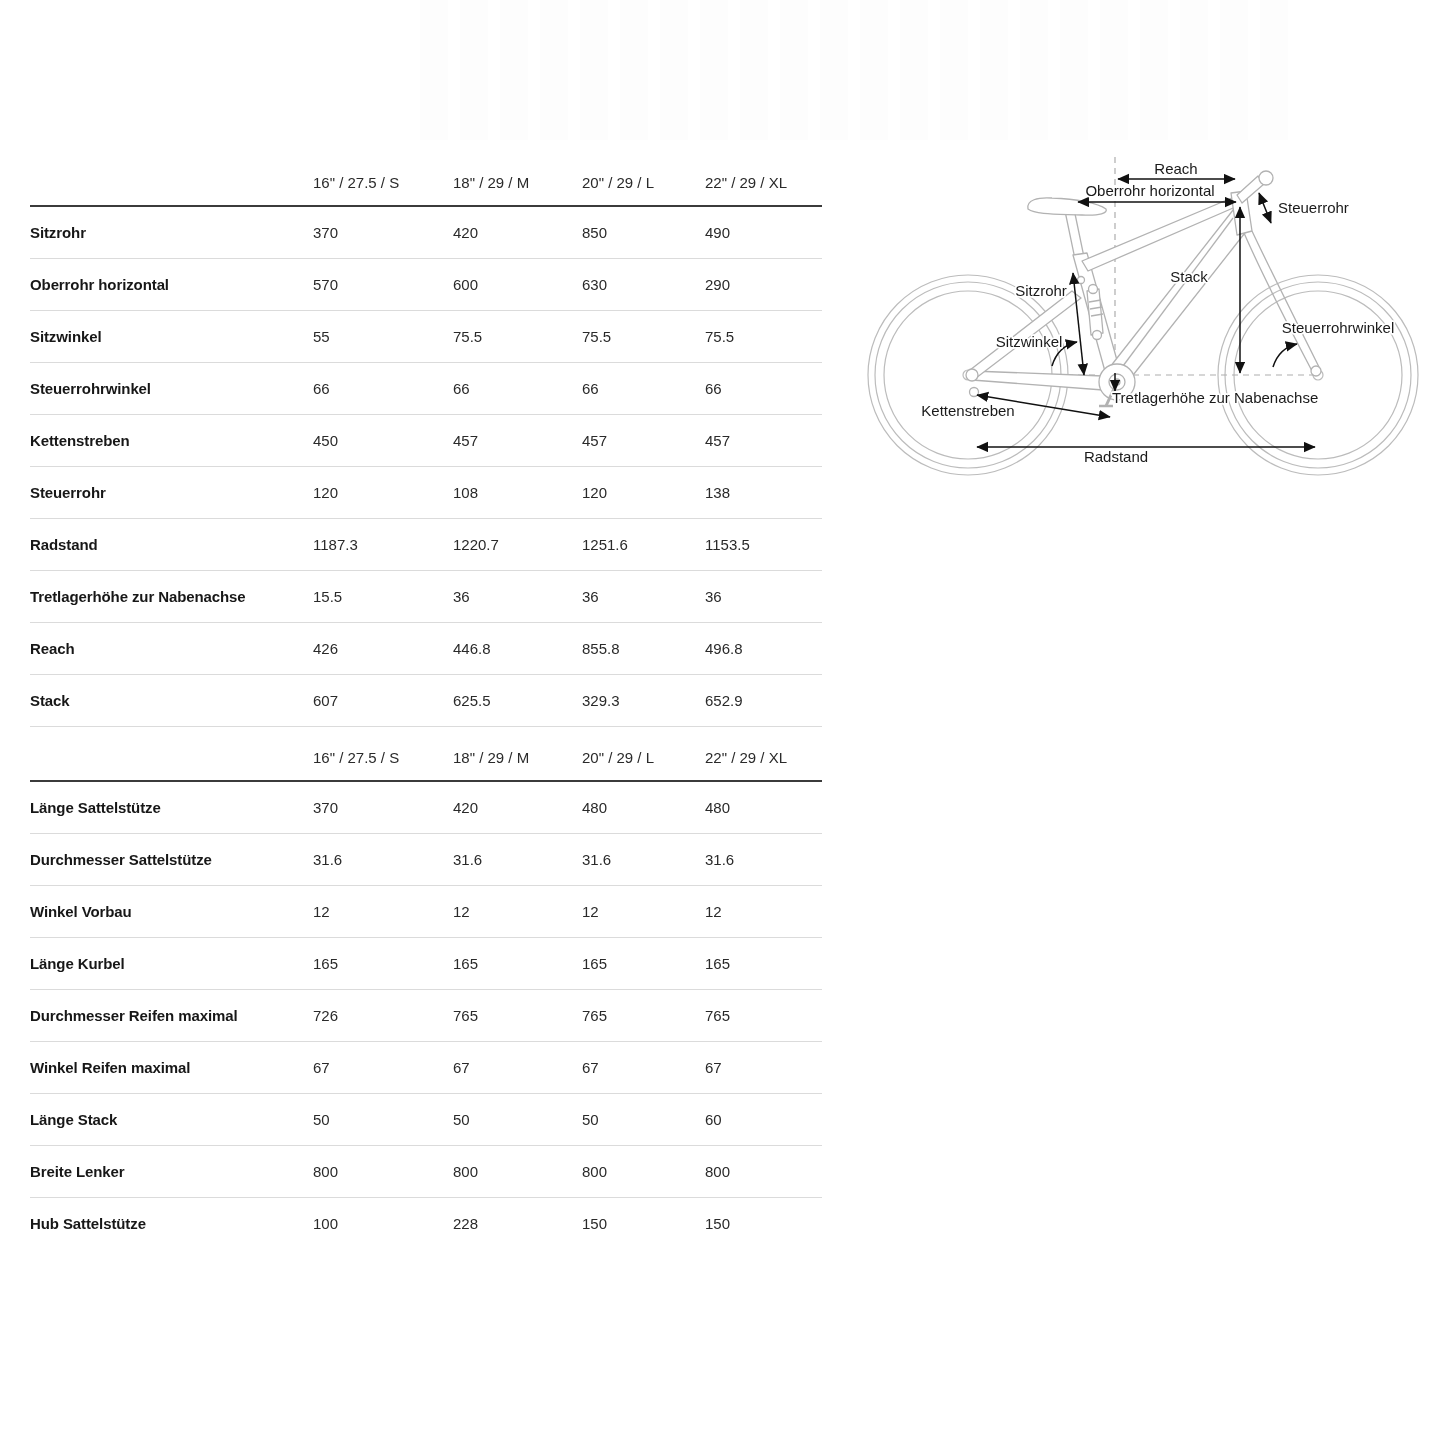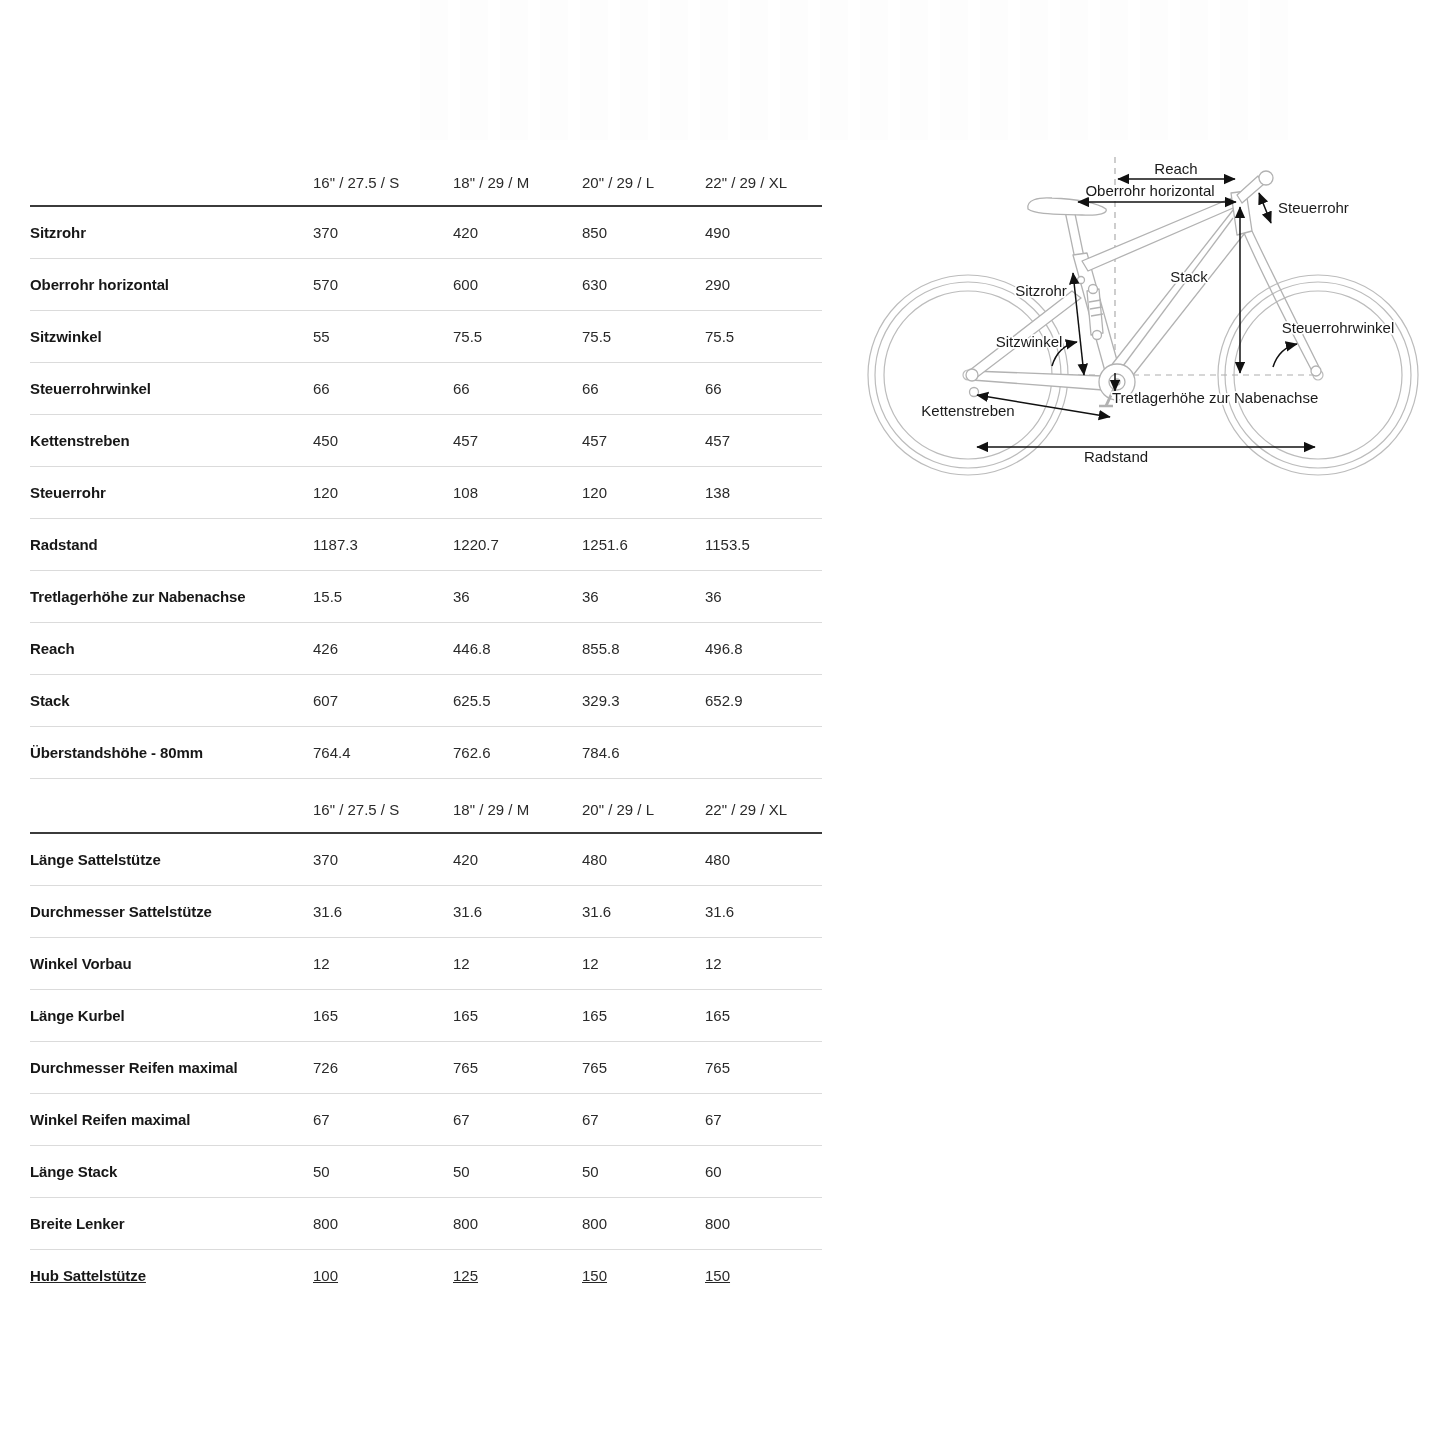--- a/index.html
+++ b/index.html
@@ -8,21 +8,21 @@
     background:
       repeating-linear-gradient(90deg,#fbfbfb 0 28px,#ffffff 28px 40px);
     opacity:.5;}
   .geo-table{position:absolute;left:30px;top:160px;width:792px;}
   .tr{display:grid;grid-template-columns:283px 140px 129px 123px 1fr;align-items:center;height:51px;border-bottom:1px solid #dbdbdb;font-size:15px;}
   .thead{height:45px;border-bottom:2px solid #3b3b3b;font-size:15px;color:#2c2c2c;}
   .thead .td{font-weight:400;}
   .tl{font-weight:700;color:#171717;letter-spacing:-.1px;padding-right:6px;}
   .td{font-weight:400;color:#2a2a2a;}
   .section2{margin-top:8px;}
-  .section2 .tr:last-child{border-bottom:none;text-decoration:underline;}
+  .section2 .tr:last-child{border-bottom:none;}
   .diagram{position:absolute;left:860px;top:145px;width:580px;height:360px;}
   svg text{font-family:"Liberation Sans",sans-serif;font-size:15px;fill:#1a1a1a;paint-order:stroke;stroke:#ffffff;stroke-width:3.5px;stroke-linejoin:round;}
 </style>
 </head>
 <body>
 
 <div class="watermark"></div>
 
 <div class="geo-table">
 
@@ -97,27 +97,20 @@
       <div class="td">855.8</div>
       <div class="td">496.8</div>
     </div>
     <div class="tr">
       <div class="tl">Stack</div>
       <div class="td">607</div>
       <div class="td">625.5</div>
       <div class="td">329.3</div>
       <div class="td">652.9</div>
     </div>
-    <div class="tr">
-      <div class="tl">Überstandshöhe - 80mm</div>
-      <div class="td">764.4</div>
-      <div class="td">762.6</div>
-      <div class="td">784.6</div>
-      <div class="td"></div>
-    </div>
   </div>
 
   <div class="section2">
     <div class="tr thead">
       <div class="tl"></div>
       <div class="td">16" / 27.5 / S</div>
       <div class="td">18" / 29 / M</div>
       <div class="td">20" / 29 / L</div>
       <div class="td">22" / 29 / XL</div>
     </div>
@@ -173,21 +166,21 @@
     <div class="tr">
       <div class="tl">Breite Lenker</div>
       <div class="td">800</div>
       <div class="td">800</div>
       <div class="td">800</div>
       <div class="td">800</div>
     </div>
     <div class="tr">
       <div class="tl">Hub Sattelstütze</div>
       <div class="td">100</div>
-      <div class="td">125</div>
+      <div class="td">228</div>
       <div class="td">150</div>
       <div class="td">150</div>
     </div>
   </div>
 </div>
 
 <div class="diagram">
 <svg width="580" height="360" viewBox="0 0 580 360" xmlns="http://www.w3.org/2000/svg">
   <defs>
     <marker id="ah" markerWidth="10" markerHeight="9" refX="7.5" refY="3.5" orient="auto-start-reverse">

